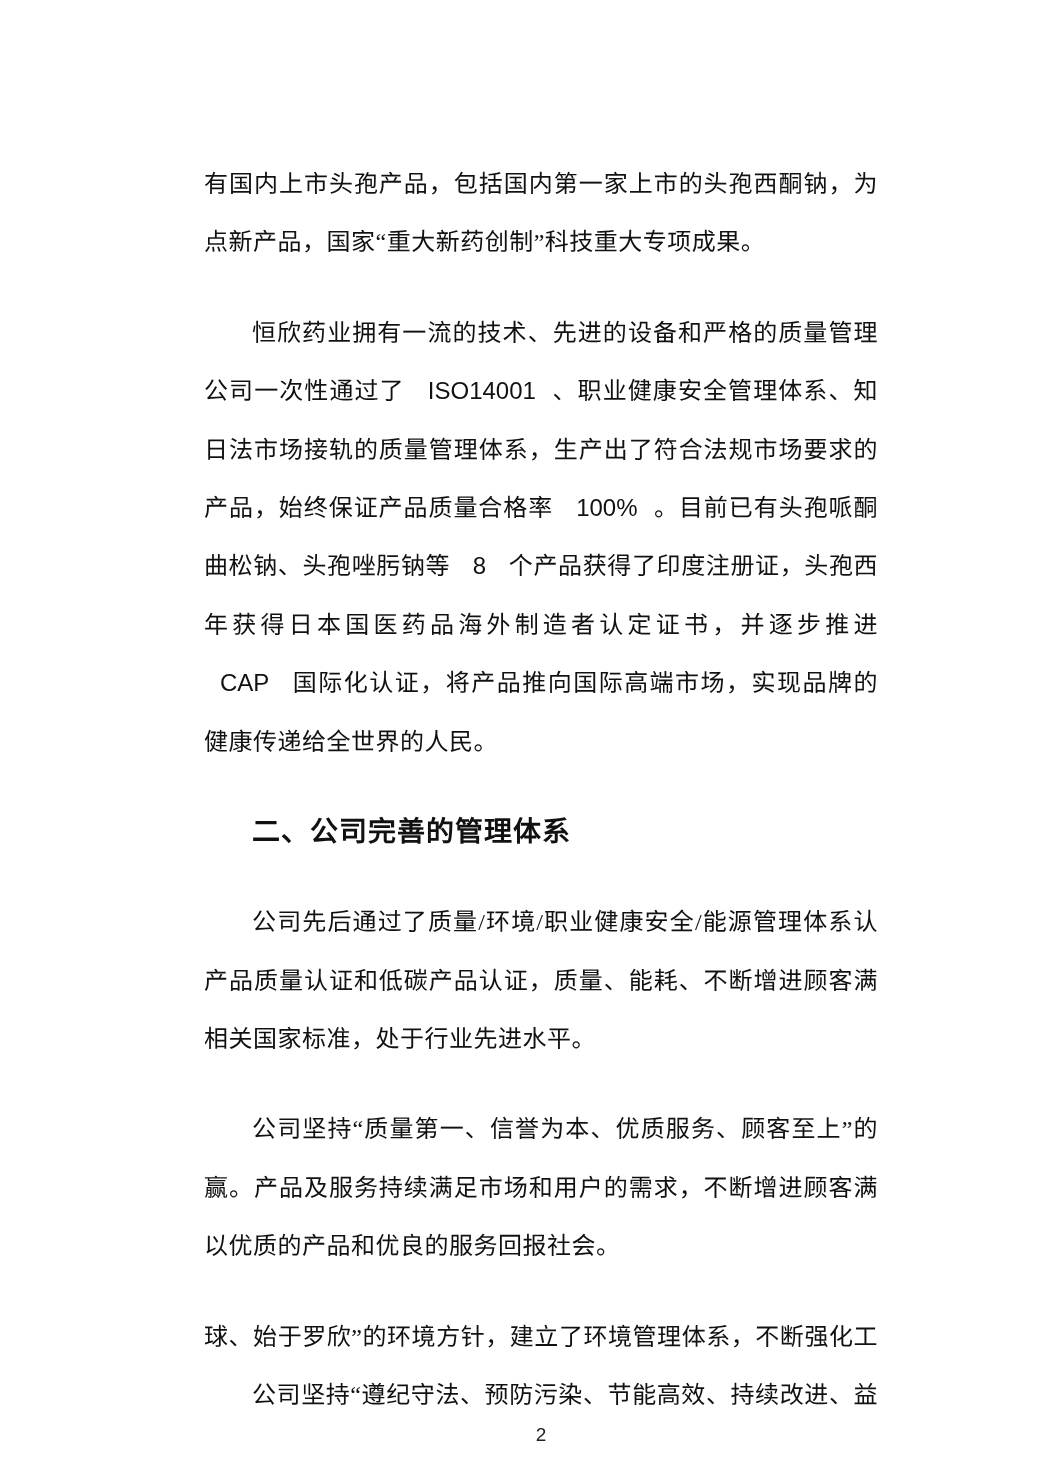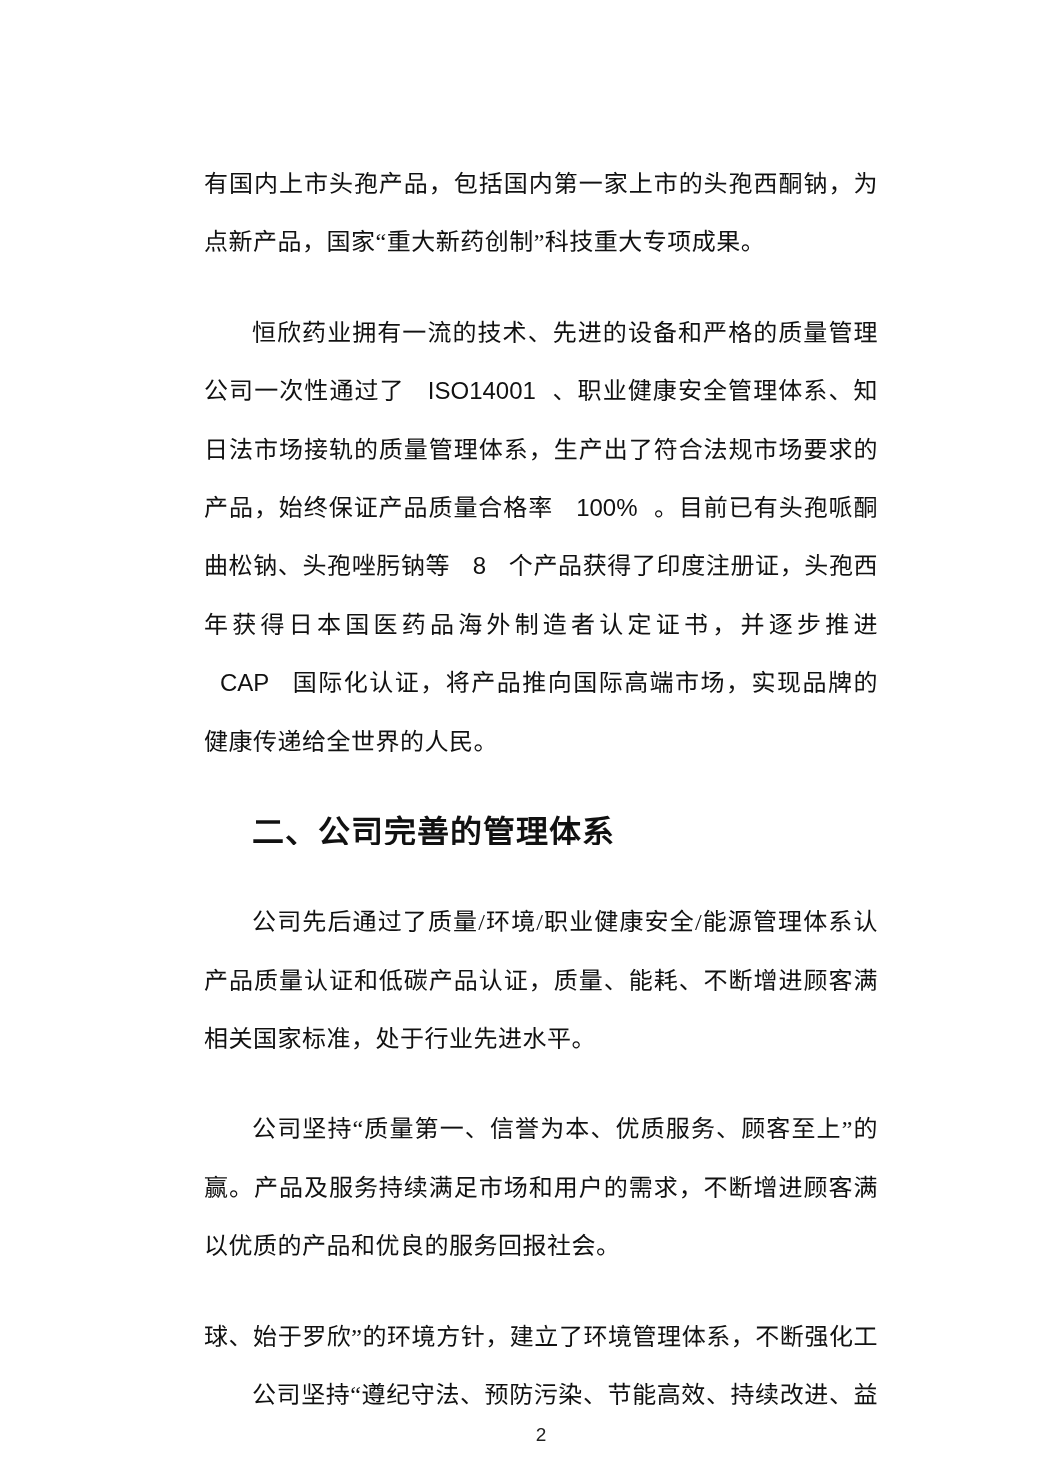--- a/index.html
+++ b/index.html
@@ -36,21 +36,21 @@
     white-space: normal;
   }
   .line.no-stretch {
     text-align: left;
     text-align-last: left;
   }
   .line.indent { text-indent: 48px; }
   .para.heading .line {
     font-family: "Liberation Sans", "DejaVu Sans", sans-serif;
     font-weight: bold;
-    font-size: 32px;
+    font-size: 28px;
     letter-spacing: 1px;
   }
   .latin {
     font-family: "Liberation Sans", "DejaVu Sans", sans-serif;
     letter-spacing: 0;
   }
   .page-number {
     position: absolute;
     left: 140px;
     top: 1388px;

